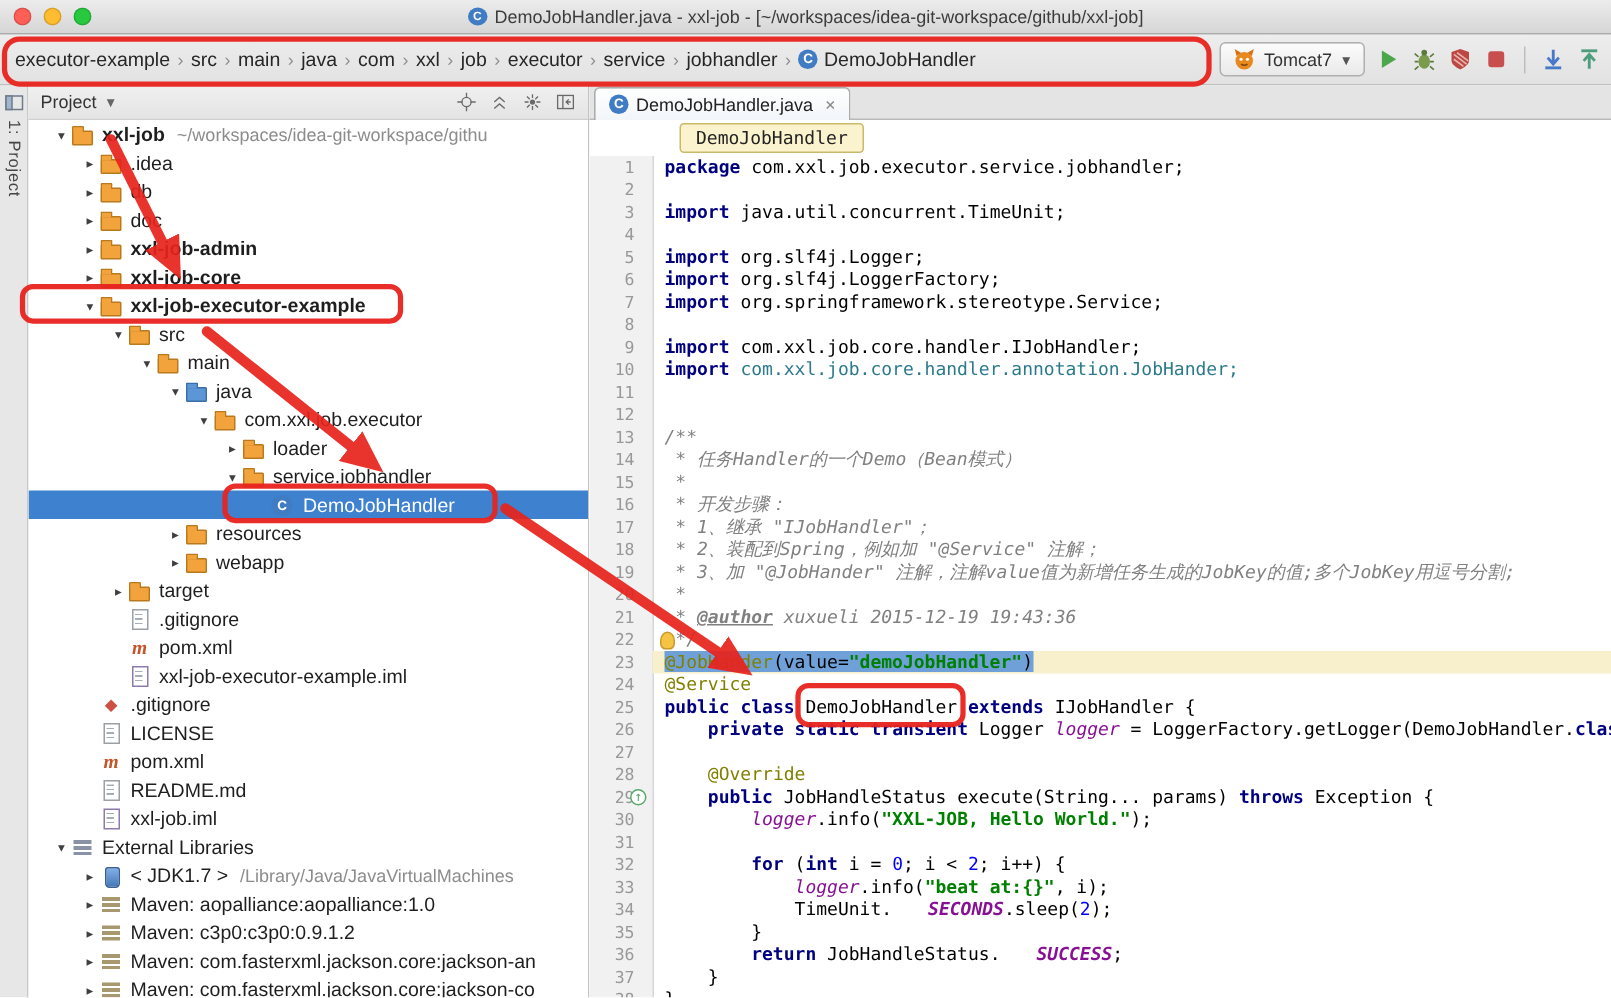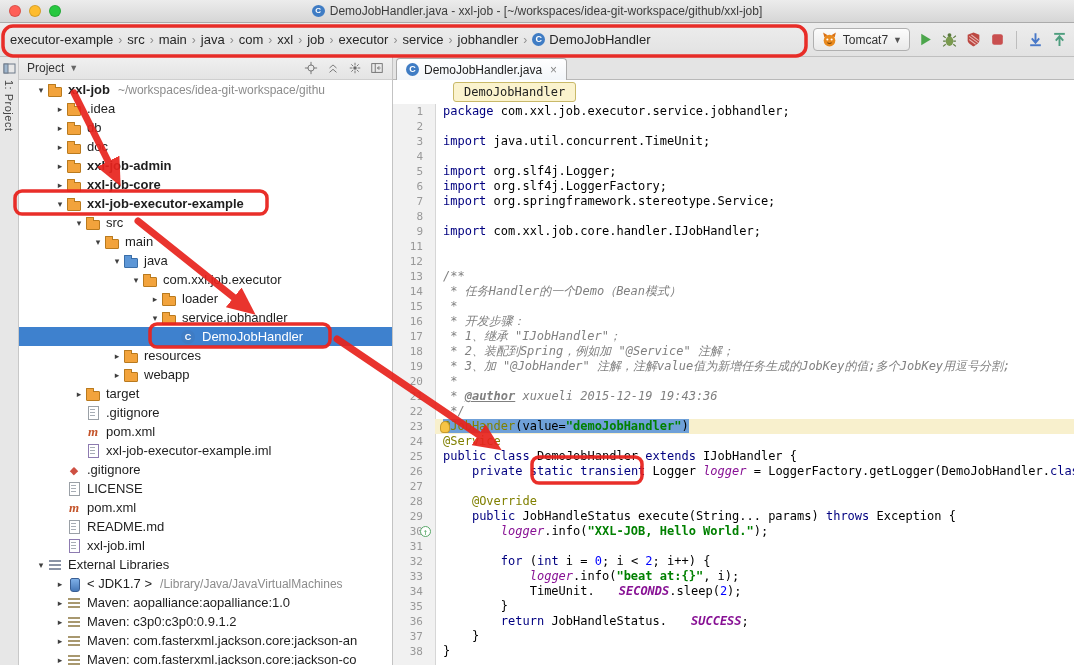--- a/index.html
+++ b/index.html
@@ -66,21 +66,21 @@
   .chip{background:#FBF3CE;border:1px solid #C9B969;border-radius:3px;font:12px/16px "DejaVu Sans Mono",monospace;padding:1px 10px;color:#222;}
 
   .code{flex:1;position:relative;font:12px/15px "DejaVu Sans Mono",monospace;overflow:hidden;background:#fff;}
   .gutterbg{position:absolute;left:0;top:0;bottom:0;width:42px;background:#F1F1F1;border-right:1px solid #D6D6D6;}
   .crow{position:relative;height:15px;display:flex;}
   .ln{width:30px;flex:0 0 30px;text-align:right;padding-right:12px;color:#999;font-size:11px;line-height:15px;}
   .ct{white-space:pre;flex:1;padding-left:8px;}
   .ct.caret{background:#F8F0CD;}
   .selspan{background:#6FA0D8;}
 
-  .tok-kw{color:#000080;font-weight:normal;}
+  .tok-kw{color:#000080;font-weight:bold;}
   .tok-pl{color:#000;}
   .tok-str{color:#008000;font-weight:bold;}
   .tok-com{color:#808080;font-style:italic;}
   .tok-doctag{color:#808080;font-style:italic;font-weight:bold;text-decoration:underline;text-align:center;}
   .tok-ann{color:#808000;}
   .tok-num{color:#0000FF;}
   .tok-fld{color:#871094;font-style:italic;}
   .tok-sfld{color:#871094;font-style:italic;font-weight:bold;margin-left:24px;}
   .tok-tl{color:#2B7A8C;}
 
@@ -432,20 +432,24 @@
         </div>
         <div class="crow">
           <span class="ln">8</span>
           <span class="ct"></span>
         </div>
         <div class="crow">
           <span class="ln">9</span>
           <span class="ct"><span class="tok-kw">import</span><span class="tok-pl"> com.xxl.job.core.handler.IJobHandler;</span></span>
         </div>
         <div class="crow">
+          <span class="ln">10</span>
+          <span class="ct"><span class="tok-kw">import</span><span class="tok-tl"> com.xxl.job.core.handler.annotation.JobHander;</span></span>
+        </div>
+        <div class="crow">
           <span class="ln">11</span>
           <span class="ct"></span>
         </div>
         <div class="crow">
           <span class="ln">12</span>
           <span class="ct"></span>
         </div>
         <div class="crow">
           <span class="ln">13</span>
           <span class="ct"><span class="tok-com">/**</span></span>

